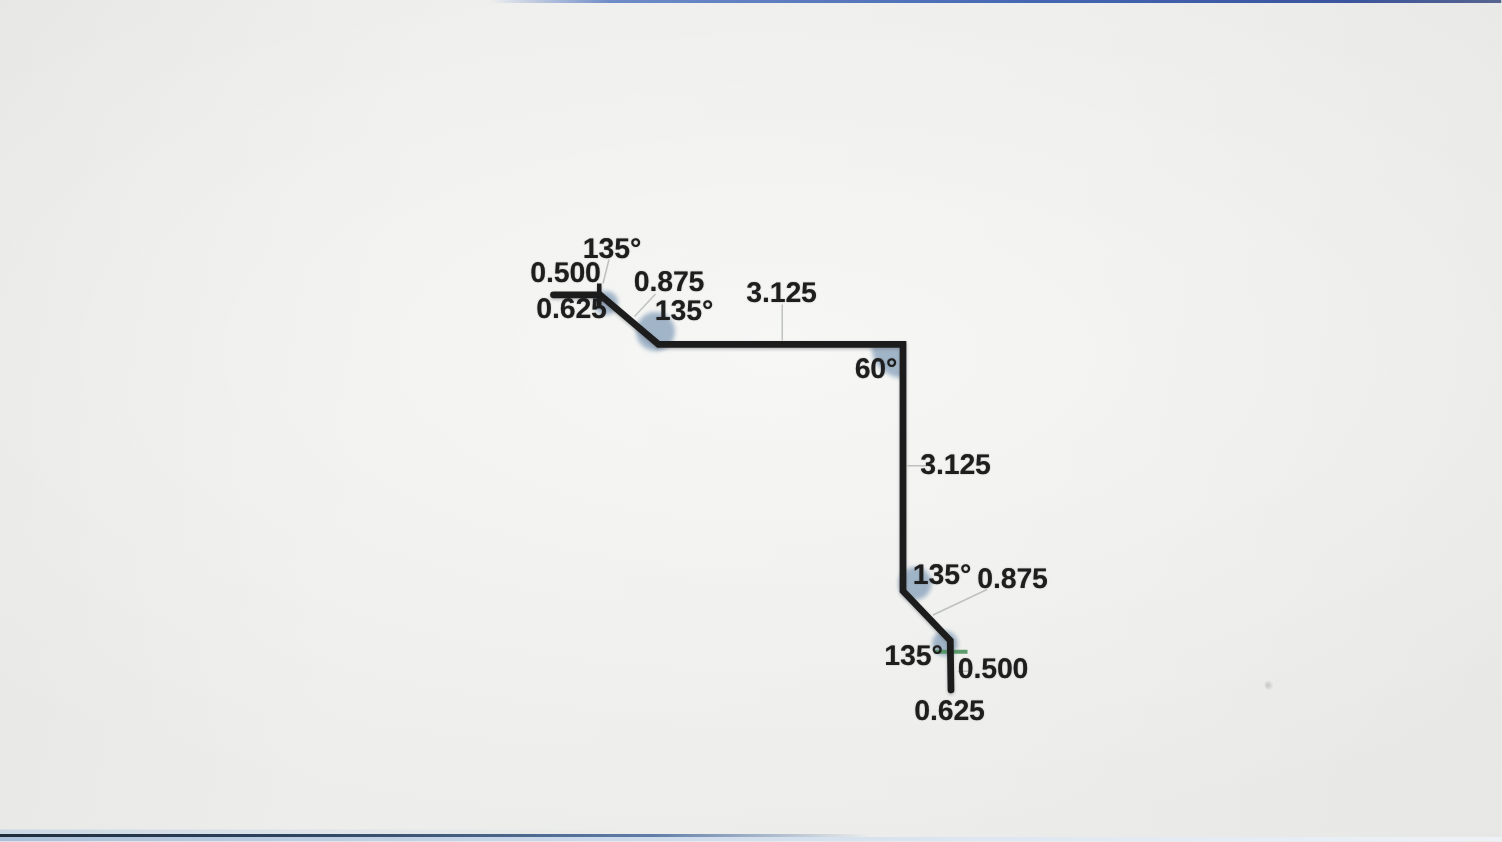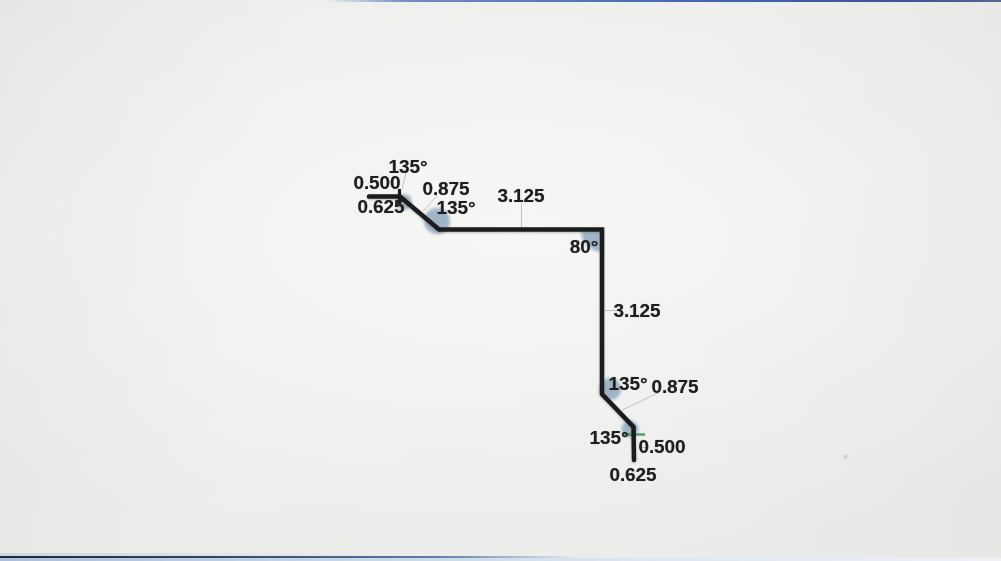--- a/index.html
+++ b/index.html
@@ -112,21 +112,21 @@
       <line x1="399.5" y1="189" x2="399.5" y2="204" stroke="#1c1c1c" stroke-width="3"></line>
     </g>
   </svg>
 
   <div class="dim-label" style="left:408px; top:167px;">135°</div>
   <div class="dim-label" style="left:377px; top:183px;">0.500</div>
   <div class="dim-label" style="left:446px; top:189px;">0.875</div>
   <div class="dim-label" style="left:381px; top:207px;">0.625</div>
   <div class="dim-label" style="left:456px; top:208px;">135°</div>
   <div class="dim-label" style="left:521px; top:196px;">3.125</div>
-  <div class="dim-label" style="left:584px; top:247px;">80°</div>
+  <div class="dim-label" style="left:584px; top:247px;">60°</div>
   <div class="dim-label" style="left:637px; top:311px;">3.125</div>
   <div class="dim-label" style="left:628px; top:384px;">135°</div>
   <div class="dim-label" style="left:675px; top:387px;">0.875</div>
   <div class="dim-label" style="left:609px; top:438px;">135°</div>
   <div class="dim-label" style="left:662px; top:447px;">0.500</div>
   <div class="dim-label" style="left:633px; top:475px;">0.625</div>
 
 </div>
 
 </body></html>

